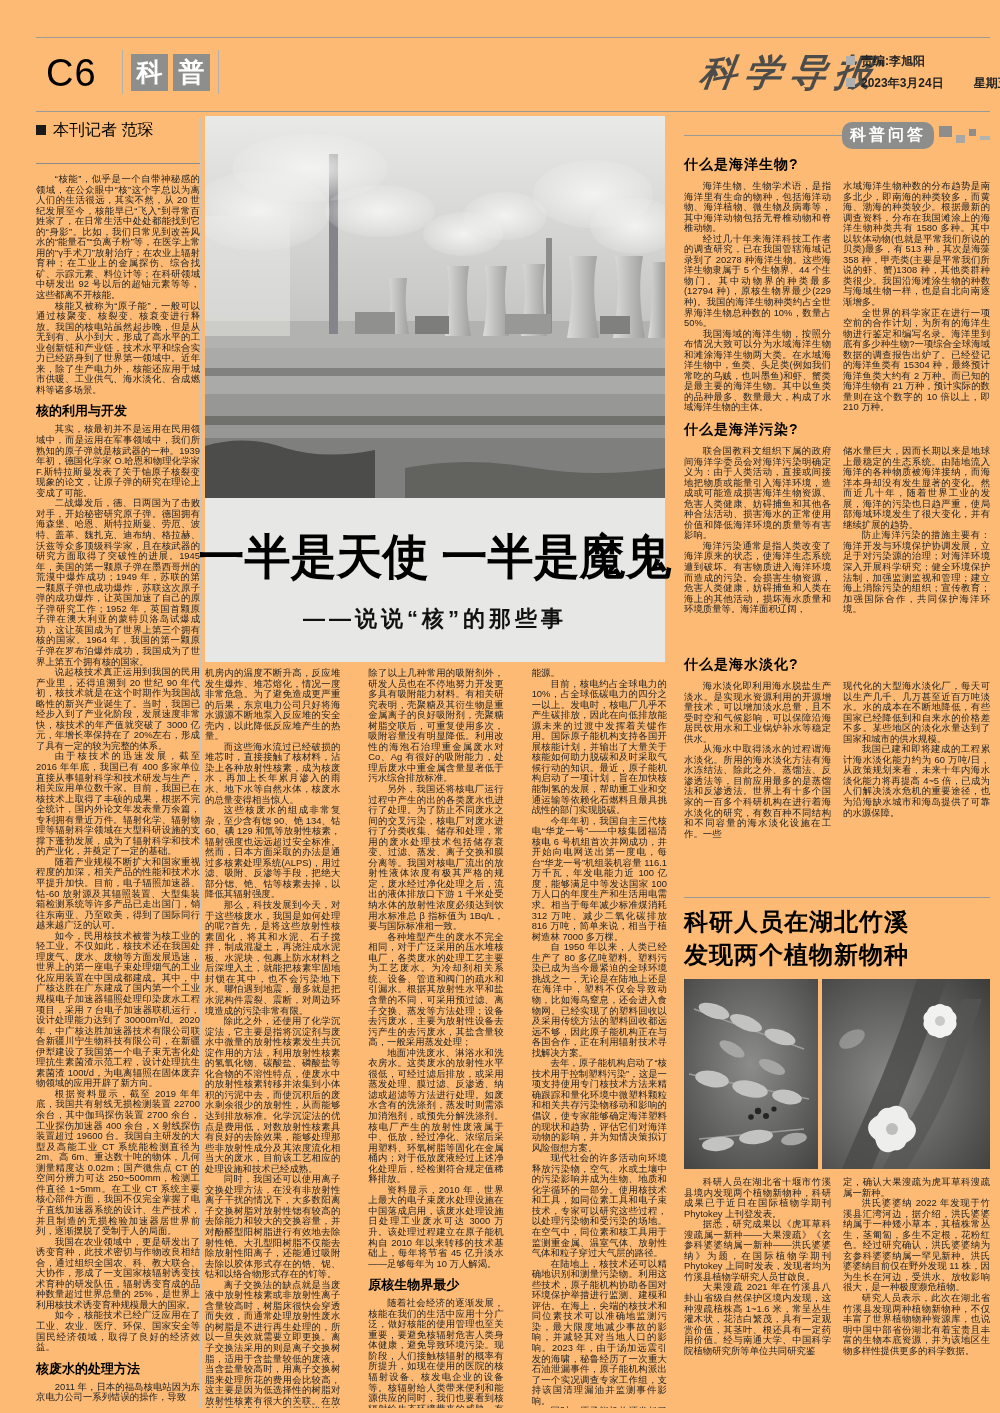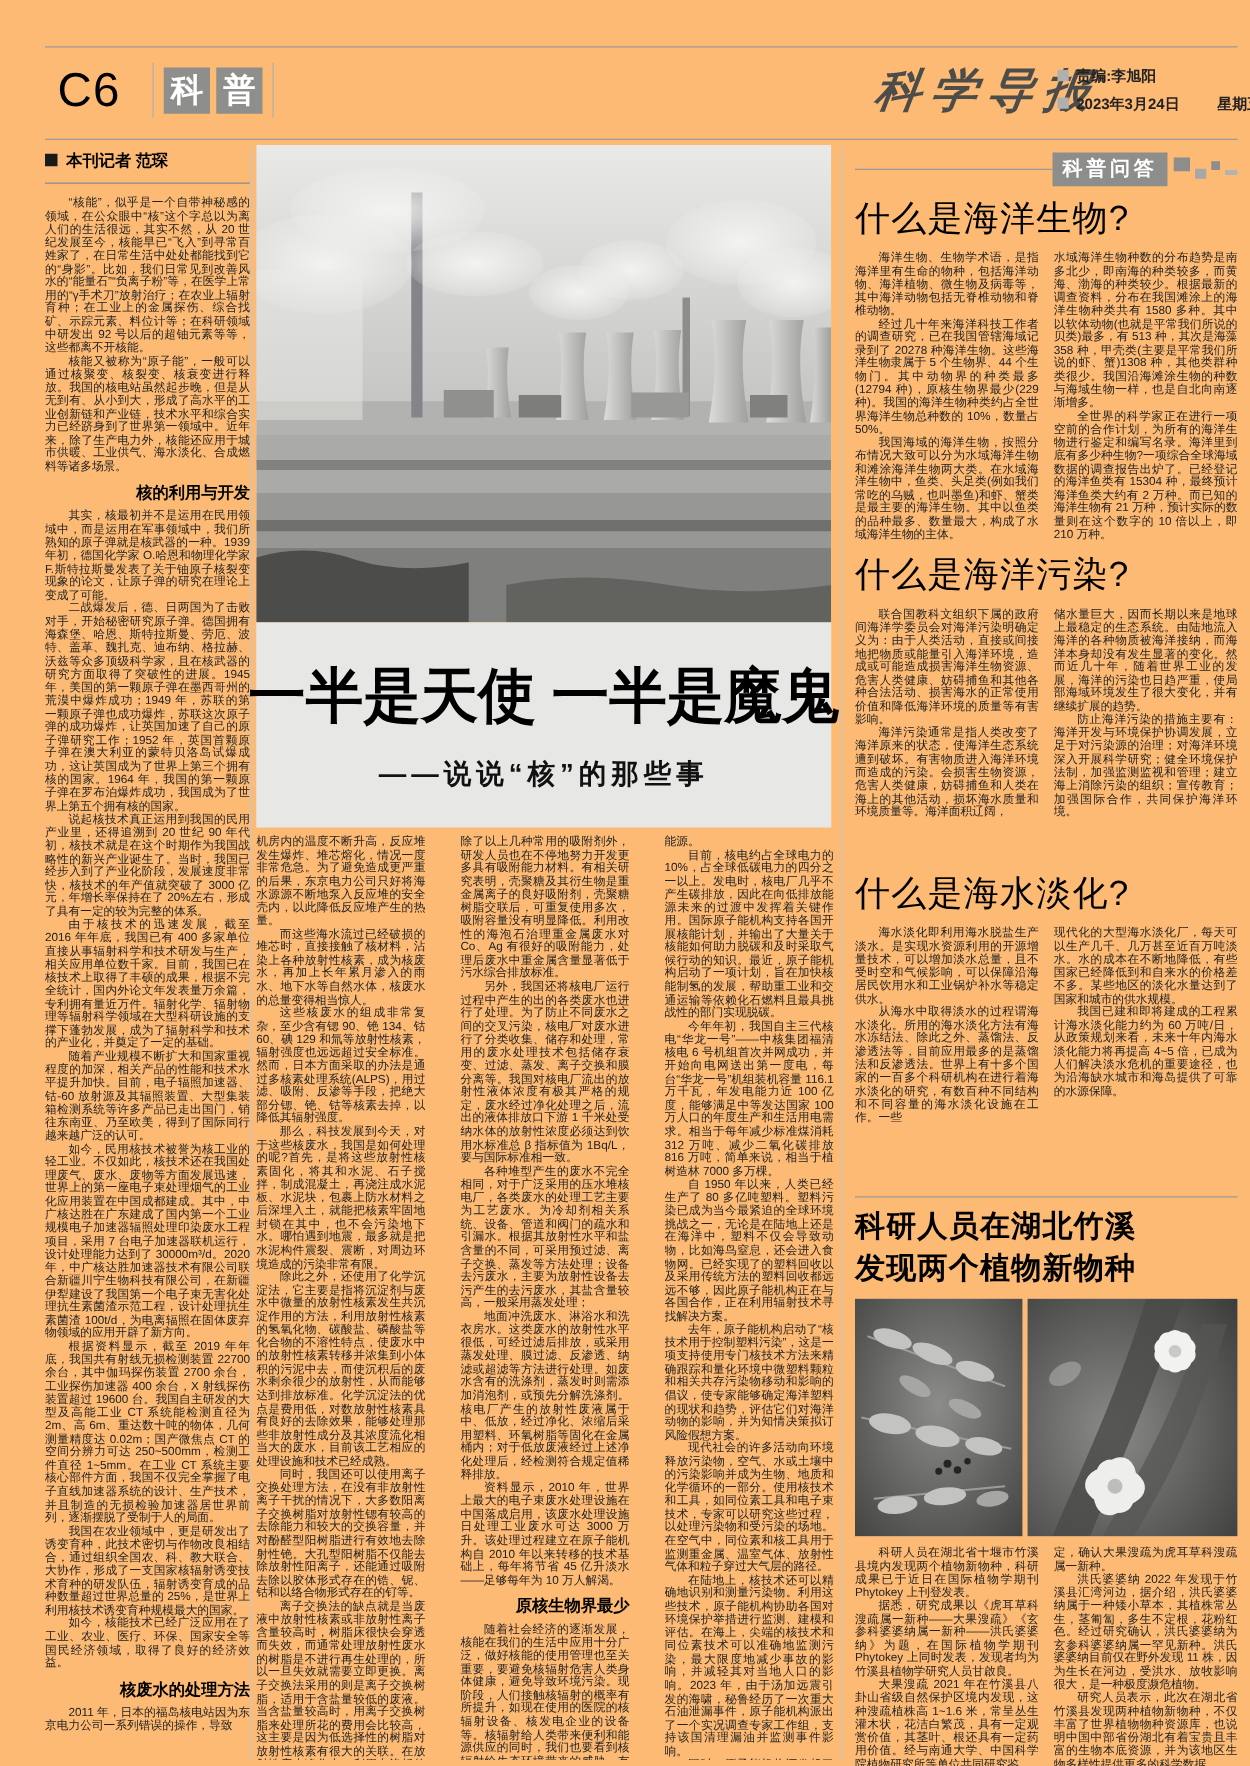--- a/index.html
+++ b/index.html
@@ -14,49 +14,49 @@
   .badge-char{display:inline-flex;align-items:center;justify-content:center;width:37px;height:37px;
               background:#8e8e8c;color:#fff;font-size:26px;font-weight:bold;}
   .masthead{position:absolute;left:700px;top:48px;font-family:"Liberation Serif","DejaVu Serif",serif;
             font-style:italic;font-weight:bold;font-size:37px;color:#4c4c4a;letter-spacing:8px;
             transform:skewX(-8deg);}
   .editor-block{position:absolute;left:846px;top:50px;font-size:12px;font-weight:bold;color:#222;line-height:22px;white-space:nowrap;}
   .editor-block .sq{display:inline-block;width:9px;height:9px;background:#b0b0ae;margin-right:6px;}
   .editor-block .wd{margin-left:30px;}
   
   .lead-col{position:absolute;left:36px;top:120px;width:164px;height:1288px;overflow:hidden;}
-  .byline{font-size:13px;font-weight:bold;color:#000;border-bottom:1px solid #8a8a88;
-          padding-bottom:8px;margin-bottom:10px;}
+  .byline{font-size:16px;font-weight:normal;color:#000;border-bottom:1px solid #8a8a88;
+          padding-bottom:22px;margin-bottom:10px;}
   .byline .bullet-sq{display:inline-block;width:10px;height:10px;background:#1a1a1a;margin-right:7px;}
   .flow .para{margin:0;font-size:9.4px;line-height:10.55px;text-align:justify;color:#222;text-indent:2em;}
   .flow .para.cont{text-indent:0;}
-  .flow .sub-head{font-size:13px;font-weight:bold;color:#000;margin:7px 0 4px 0;text-align:right;}
+  .flow .sub-head{font-size:13px;font-weight:bold;color:#000;margin:7px 0 4px 0;}
   
   .photo{position:absolute;left:205px;top:116px;width:460px;height:382px;overflow:hidden;background:#cfcfcd;}
   
   .headline-box{position:absolute;left:205px;top:498px;width:460px;height:164px;background:#e7e7e5;
                 display:flex;flex-direction:column;align-items:center;justify-content:center;}
   .headline-box h1{margin:0 0 16px 0;font-size:46px;font-weight:900;color:#000;letter-spacing:0px;
                    white-space:nowrap;transform:scaleY(1.04);}
   .headline-box .subhead{font-size:22px;font-weight:bold;color:#111;letter-spacing:4px;}
   
   .mid-cols{position:absolute;left:205px;top:668px;width:462px;height:740px;display:flex;gap:28px;overflow:hidden;}
   .mcol{width:146px;height:740px;overflow:hidden;}
   
   .right-area{position:absolute;left:684px;top:120px;width:306px;}
   .qa-badge-row{display:flex;align-items:center;height:30px;margin-bottom:4px;}
   .qa-lead-line{flex:1;height:1px;background:#9a9a98;}
   .qa-badge{display:inline-block;background:#8d8d8b;color:#fff;font-size:16px;font-weight:bold;
-            letter-spacing:3px;padding:3px 8px;}
+            letter-spacing:3px;padding:3px 8px;border-radius:10px;}
   .qa-sq{display:inline-block;background:#8d8d8b;}
   .qa-sq.s1{width:13px;height:11px;margin:-8px 0 0 5px;}
   .qa-sq.s2{width:9px;height:8px;background:#a7a7a5;margin:8px 0 0 4px;}
   .qa-sq.s3{width:7px;height:7px;margin:-6px 0 0 4px;}
   .qa-sq.s4{width:10px;height:4px;background:#b3b3b1;margin:6px 0 0 4px;}
-  .qa-title{font-size:28px;font-weight:normal;color:#000;margin:6px 0 7px 0;letter-spacing:1px;}
+  .qa-title{font-size:14px;font-weight:bold;color:#000;margin:6px 0 7px 0;letter-spacing:1px;}
   .cols2{display:flex;gap:12px;overflow:hidden;}
   .subcol{width:147px;overflow:hidden;}
   .subcol .para{margin:0;font-size:9.4px;line-height:10.55px;text-align:justify;color:#222;text-indent:2em;}
   .subcol .para.cont{text-indent:0;}
   .s1-cols{height:234px;}
   .s2-cols{height:204px;}
   .s3-cols{height:208px;}
   .plant-rule{height:1px;background:#9a9a98;margin:8px 0 7px 0;}
   .plant-title{margin:0 0 8px 0;font-size:24px;font-weight:bold;color:#000;line-height:33px;letter-spacing:1px;}
   .plant-photos{display:flex;gap:4px;margin-bottom:8px;}

